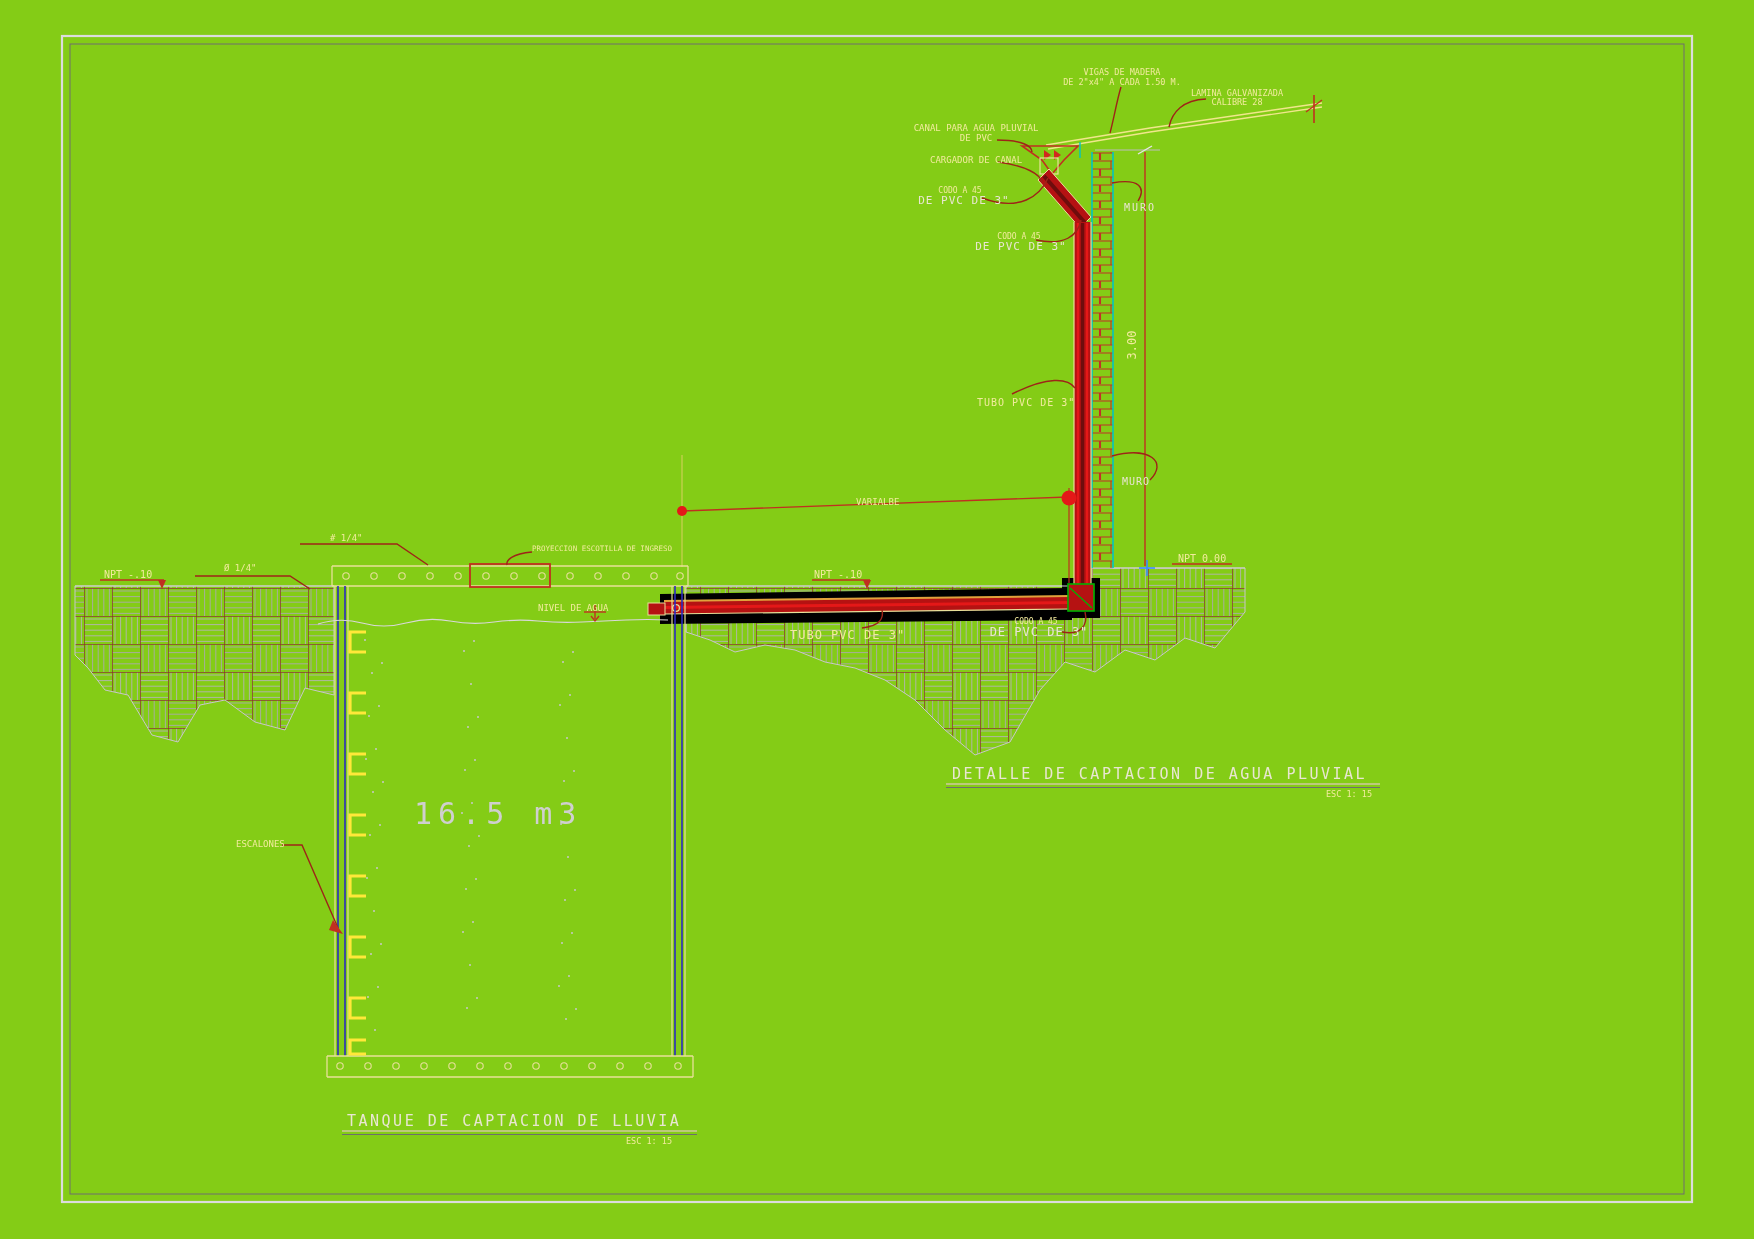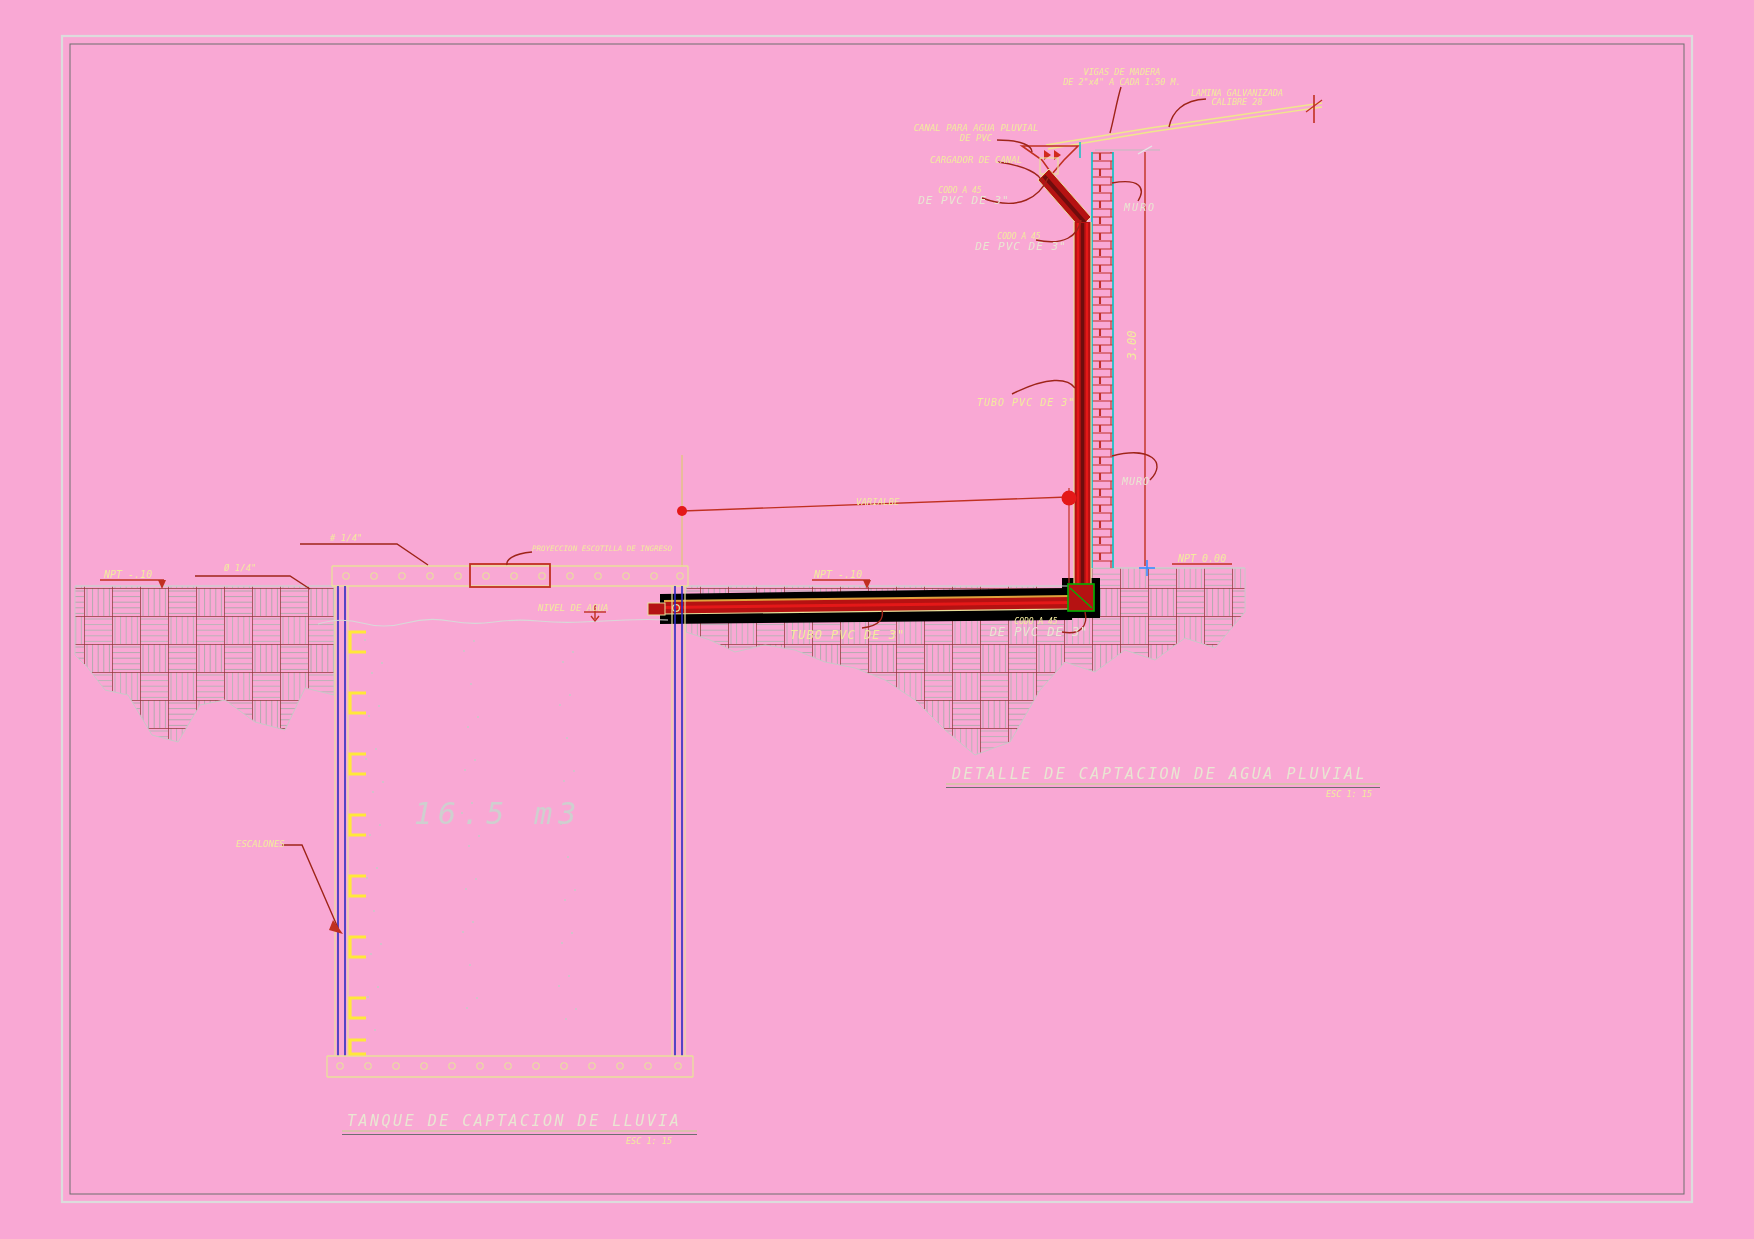--- a/index.html
+++ b/index.html
@@ -1,16 +1,16 @@
 <!DOCTYPE html>
 <html><head>
 <meta charset="utf-8">
 <style>
   html,body{margin:0;padding:0;background:#000;}
-  .stage{position:relative;width:1754px;height:1239px;background:#f9a8d4;overflow:hidden;font-style:italic;}
+  .stage{position:relative;width:1754px;height:1239px;background:#84cc16;overflow:hidden;}
   svg{display:block;}
   text{font-family:"DejaVu Sans Mono","Liberation Mono",monospace;}
   .lt{fill:#f2eb9e;}
   .wt{fill:#e9e6d2;}
   .gt{fill:#cfcfcf;}
 </style>
 </head>
 <body>
 
 <div class="stage">

